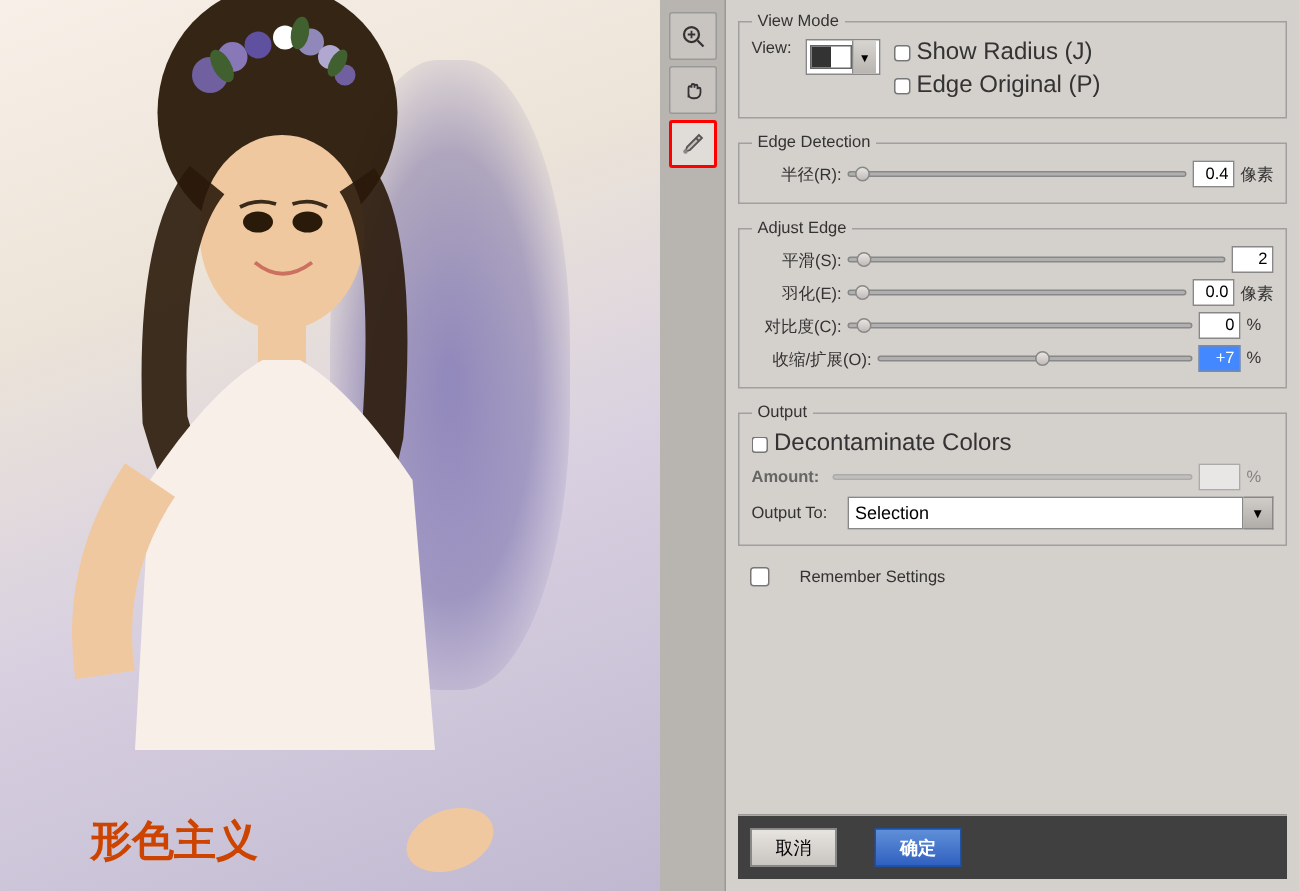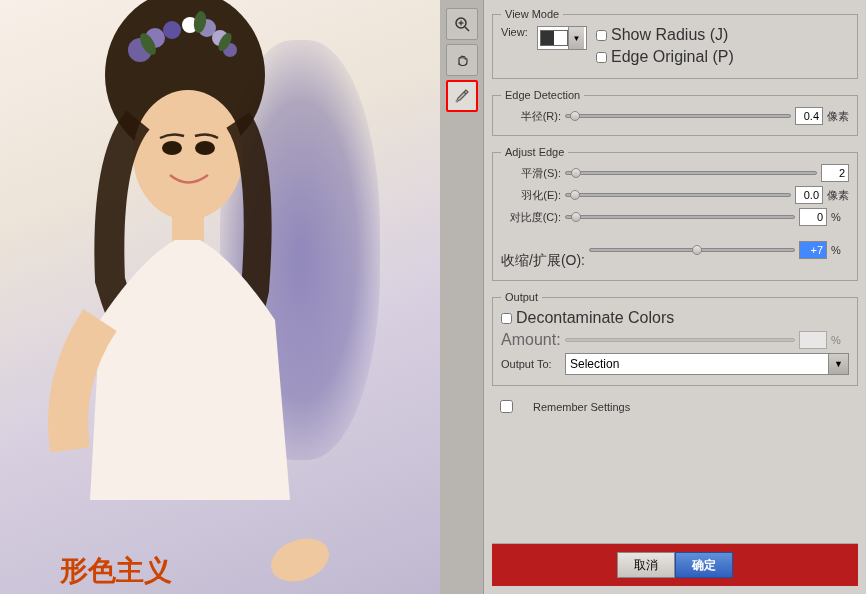--- a/index.html
+++ b/index.html
@@ -9,21 +9,21 @@
       overflow: hidden;
       font-family: 'Arial', sans-serif;
       font-size: 12px;
       background: #888;
       display: flex;
     }
 
     
     .watermark {
       position: absolute;
-      bottom: 4px;
+      bottom: 14px;
       left: 60px;
       text-align: center;
     }
 
     .watermark-main {
       font-size: 28px;
       font-weight: bold;
       color: #cc4400;
     }
 
@@ -192,23 +192,24 @@
 
     
     .output-row {
       display: flex;
       align-items: center;
       gap: 4px;
       margin-bottom: 4px;
     }
 
     .output-label {
-      font-size: 16px;
+      font-size: 11px;
       color: #666;
       min-width: 50px;
+      font-weight: bold;
     }
 
     .dropdown-select {
       display: flex;
       align-items: center;
       background: white;
       border: 1px solid #888;
       height: 22px;
       padding: 0 4px;
       cursor: pointer;
@@ -225,24 +226,24 @@
       align-items: center;
       justify-content: center;
       cursor: pointer;
       font-size: 9px;
     }
 
     
     .bottom-row {
       display: flex;
       align-items: center;
-      justify-content: center;
+      justify-content: flex-start;
       padding: 8px;
-      gap: 0;
-      background: #b91c1c;
+      gap: 25px;
+      background: #404040;
       border-top: 1px solid #aaa;
       margin-top: auto;
     }
 
     .btn-cancel {
       background: linear-gradient(to bottom, #e8e4e0, #c8c4c0);
       border: 1px solid #888;
       padding: 4px 16px;
       font-size: 12px;
       cursor: pointer;
@@ -438,21 +439,21 @@
         <div class="slider-row">
           <span class="slider-label">对比度(C):</span>
           <div class="slider-track">
             <div class="slider-thumb thumb-contrast"></div>
           </div>
           <div class="slider-value">0</div>
           <span class="slider-unit">%</span>
         </div>
 
         <div class="slider-row">
-          <span class="slider-label" style="min-width:80px;font-size:14px;margin-top:22px;">收缩/扩展(O):</span>
+          <span class="slider-label" style="min-width:80px;font-size:11px;">收缩/扩展(O):</span>
           <div class="slider-track">
             <div class="slider-thumb thumb-shift"></div>
           </div>
           <div class="slider-value value-highlight">+7</div>
           <span class="slider-unit">%</span>
         </div>
       </fieldset>
 
       <fieldset>
         <legend>Output</legend>

